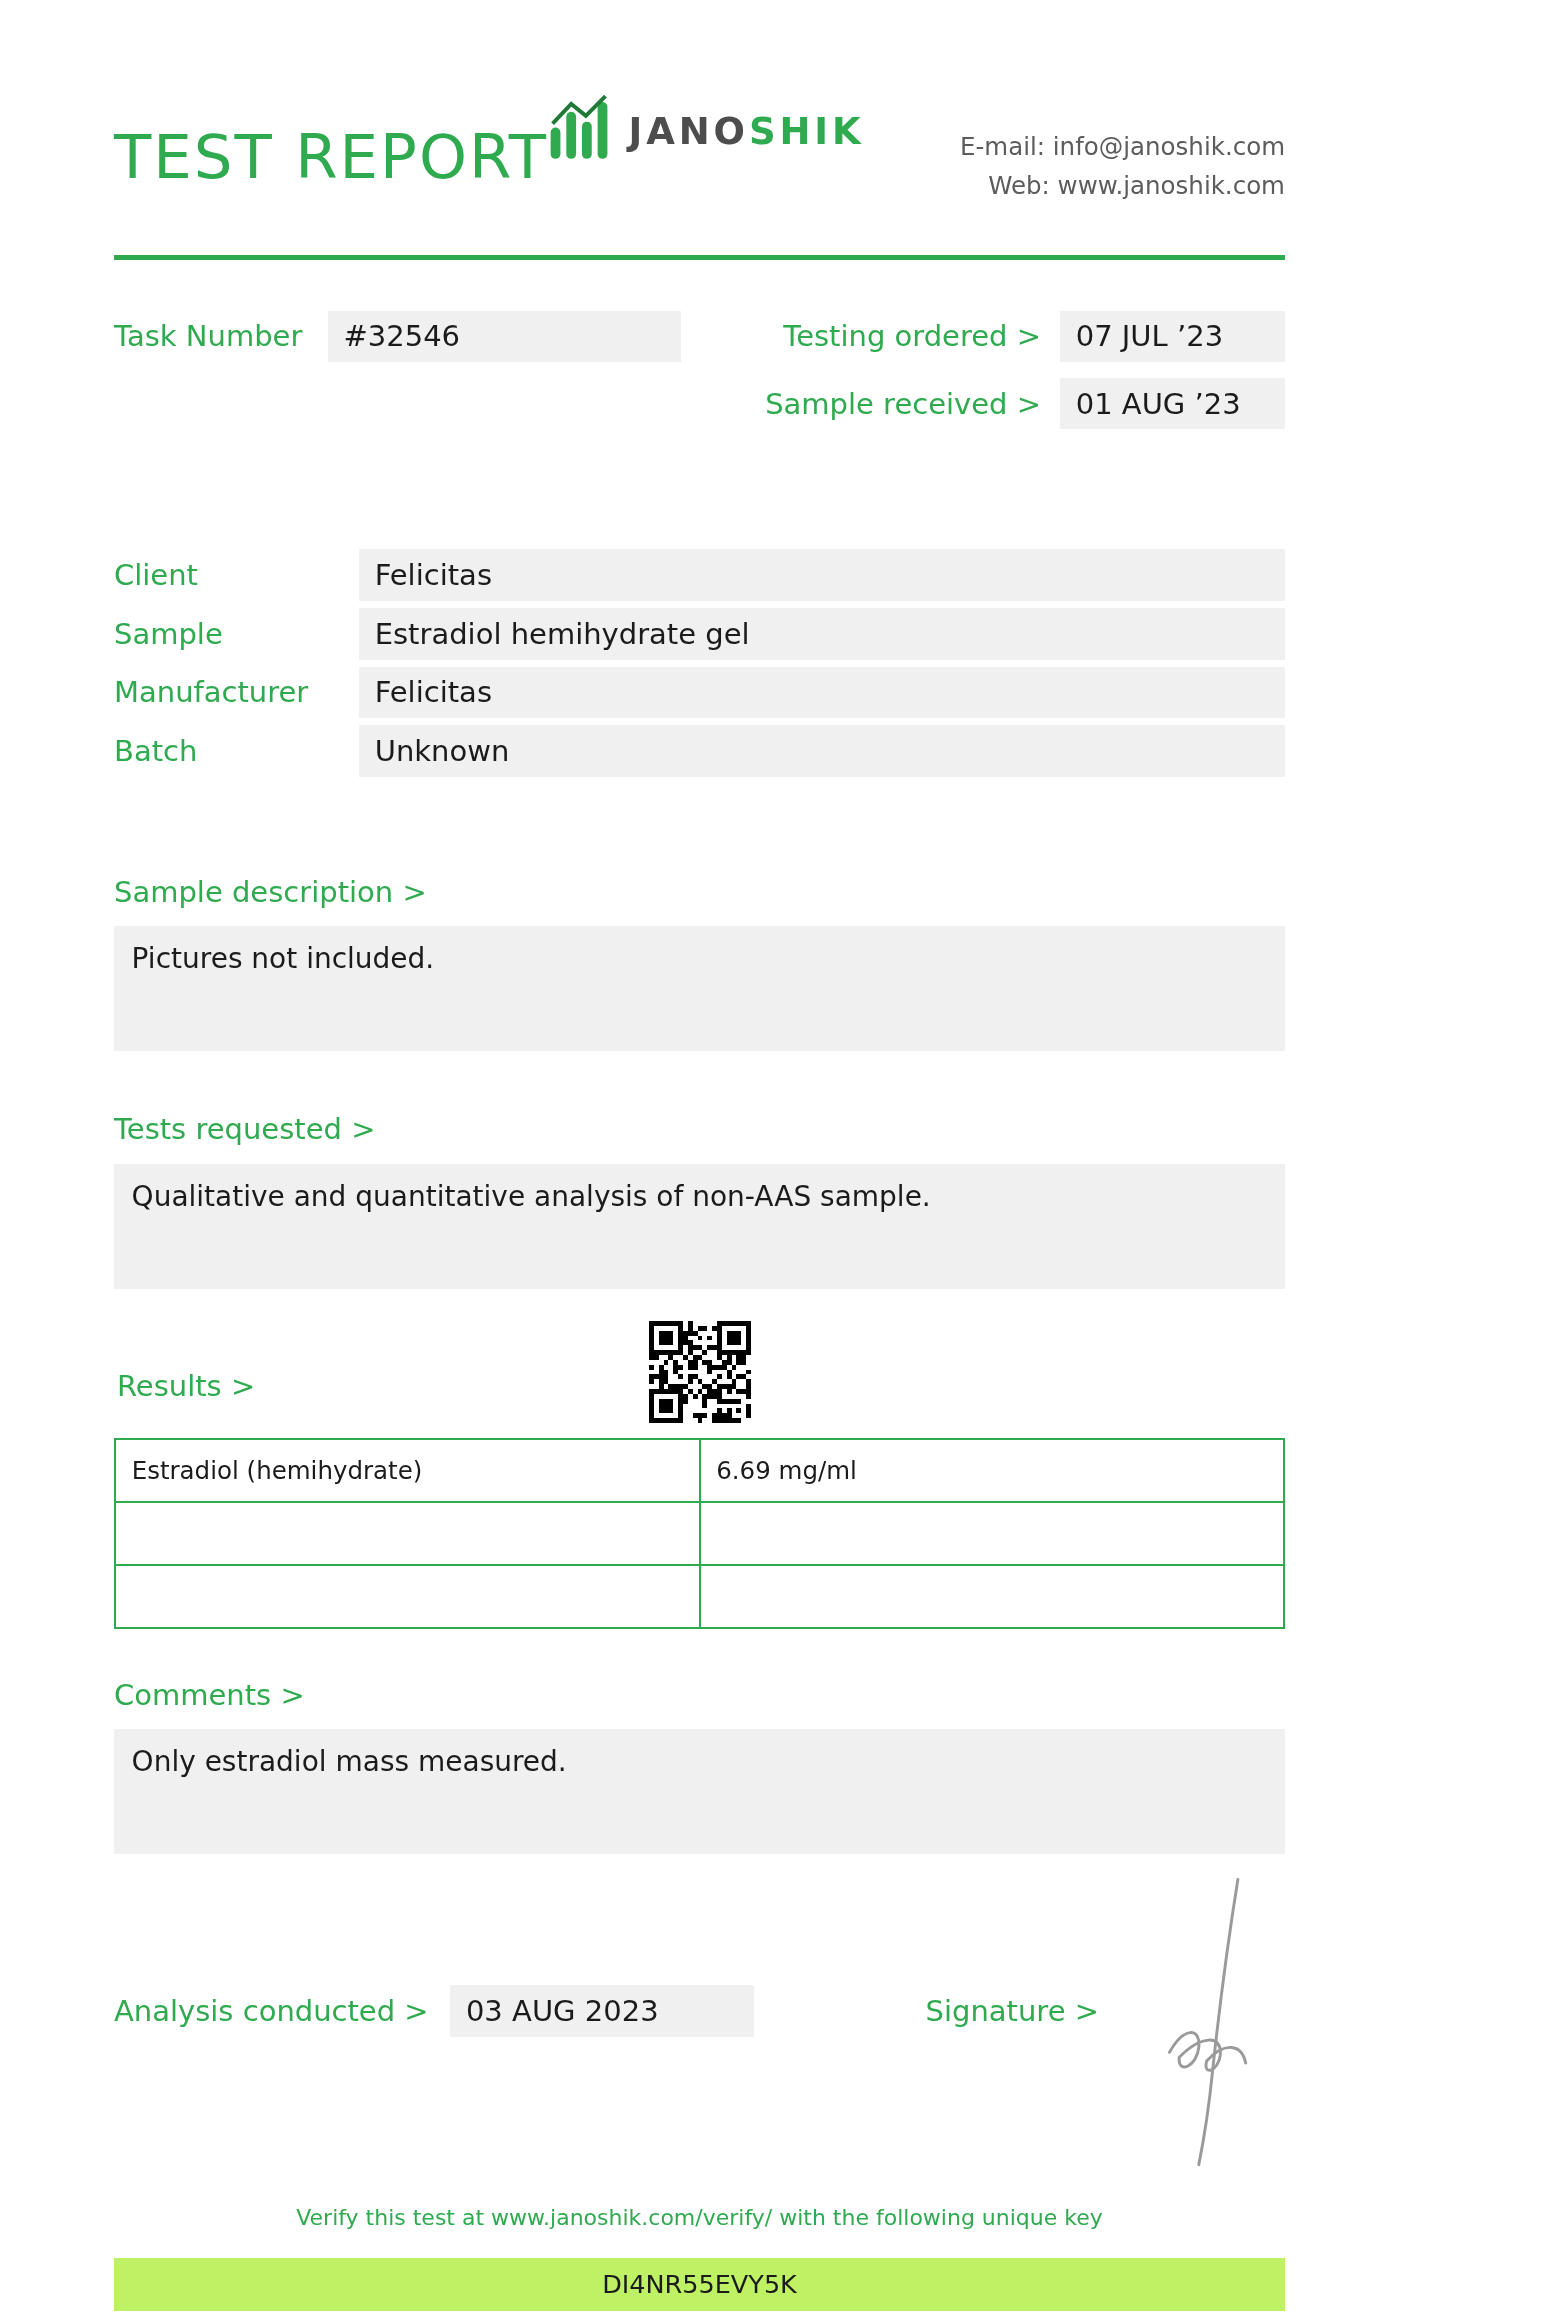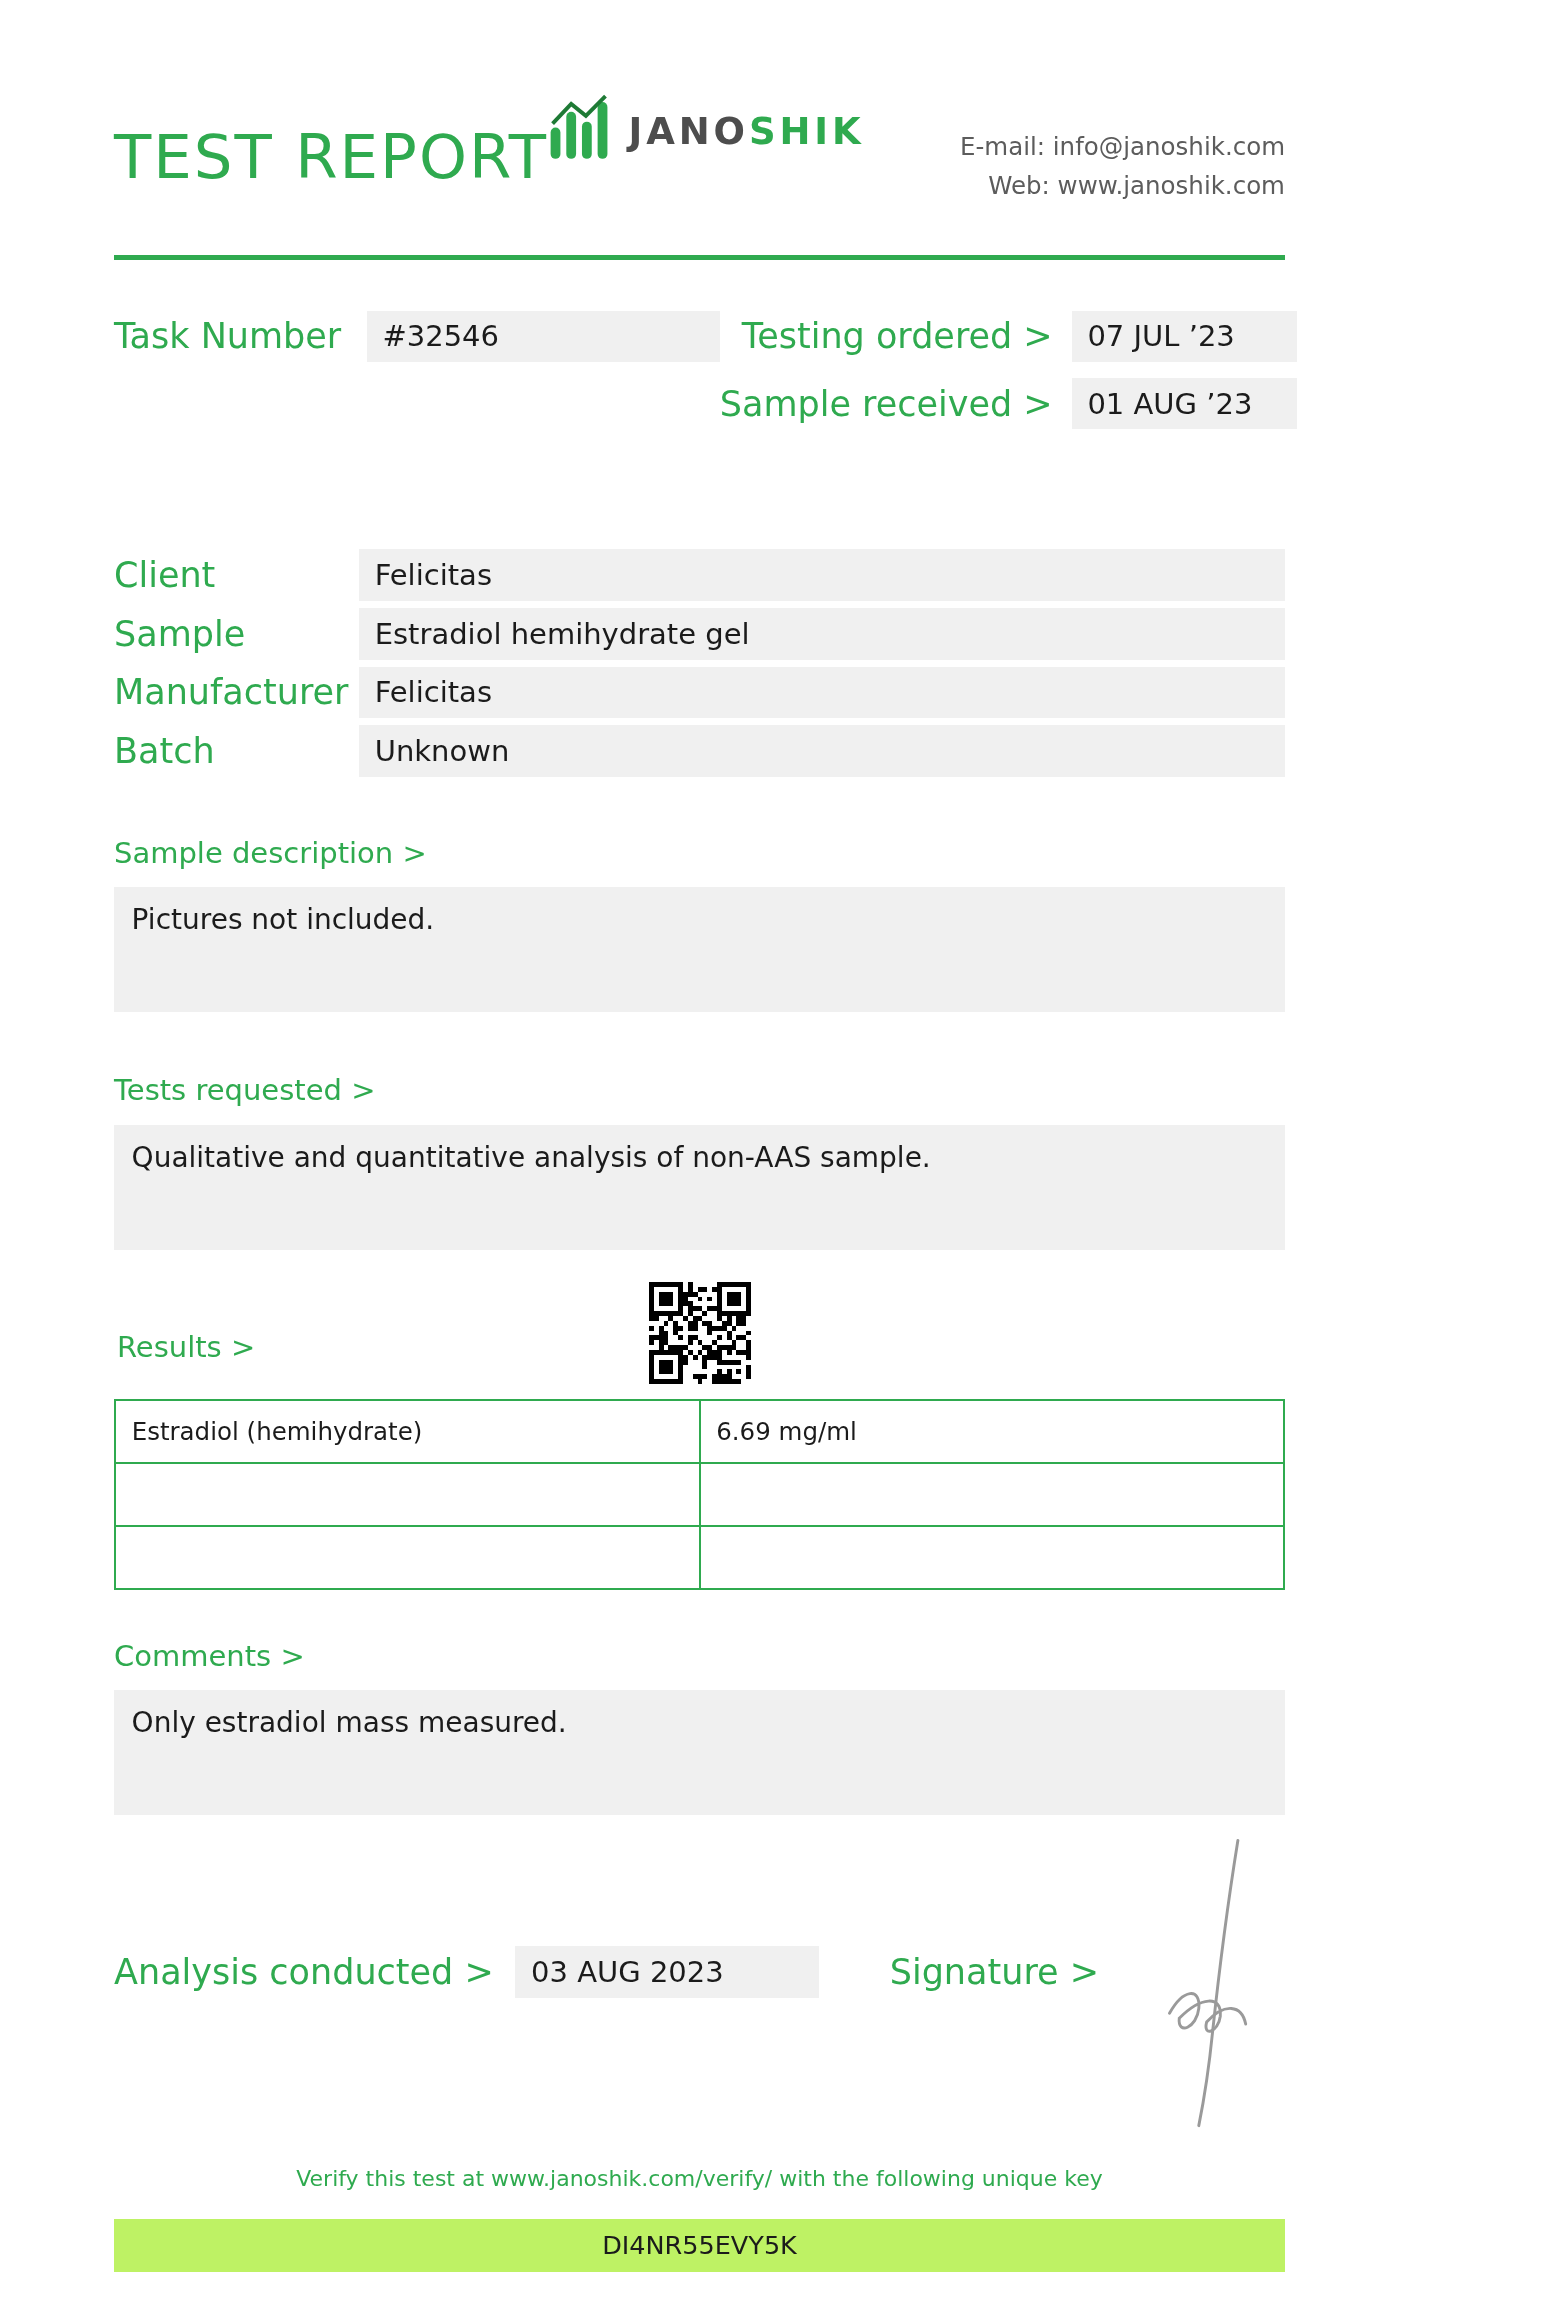--- a/index.html
+++ b/index.html
@@ -22,40 +22,40 @@
   .logo { position:absolute; left:50%; transform:translateX(-50%); top:0; display:flex; flex-direction:row; align-items:center; }
   .logo-icon { width:94px; height:69px; }
   .logo-icon .bar { fill:var(--accent,#2faa4f); }
   .logo-icon .arrow { stroke:var(--accent-dark,#1e7a35); stroke-width:4; fill:none; }
   .logo-text { font-size:37px; font-weight:bold; letter-spacing:3.9px; color:#4d4d4d; margin-top:5.9px; }
   .contact { margin-top:33px; text-align:right; font-size:24.5px; color:#5c5c5c; line-height:1.6; }
 
   .rule { height:4.9px; background:var(--accent,#2faa4f); margin-top:13.7px; }
 
   
-  .g-label { color:var(--accent,#2faa4f); font-size:35px; white-space:nowrap; }
+  .g-label { color:var(--accent,#2faa4f); font-size:29px; white-space:nowrap; }
   .value-box { background:var(--box,#f0f0f0); color:var(--ink,#1b1b1b); font-size:29px; font-weight:500; padding:8.8px 15.7px; box-sizing:border-box; display:inline-block; }
 
   
   .task-row { display:flex; justify-content:space-between; align-items:flex-start; margin-top:51px; }
   .task-left { display:flex; align-items:center; gap:25.5px; }
   .task-box { width:353px; }
   .dates { display:flex; flex-direction:column; gap:15.7px; }
   .date-row { display:flex; align-items:center; gap:19px; justify-content:flex-end; }
   .date-box { width:225px; }
 
   
   .info-grid { margin-top:120px; display:flex; flex-direction:column; gap:7px; }
   .info-row { display:flex; align-items:center; }
   .info-row .g-label { width:245px; flex:0 0 245px; }
   .info-box { flex:1; }
 
   
   .section-heading { margin:0; font-size:29px; font-weight:400; color:var(--accent,#2faa4f); }
-  .sec-sample { margin-top:59px; }
+  .sec-sample { margin-top:98px; }
   .sec-tests  { margin-top:61px; }
   .sec-comments { margin-top:49px; }
   .content-box { margin-top:17.6px; background:var(--box,#f0f0f0); min-height:125px; box-sizing:border-box; padding:15.7px 17.6px; font-size:28px; color:var(--ink,#1b1b1b); }
 
   
   .results-head { position:relative; margin-top:19.6px; height:116px; }
   .results-head .section-heading { position:absolute; left:3px; bottom:21.6px; }
   .qr { position:absolute; left:50%; transform:translateX(-50%); bottom:2px; width:102px; height:102px; }
   .results-table { width:100%; border-collapse:collapse; margin-top:13.7px; }
   .results-table td { border:2px solid var(--accent,#2faa4f); height:53px; padding:3.9px 15.7px; font-size:24.5px; color:var(--ink,#1b1b1b); }

